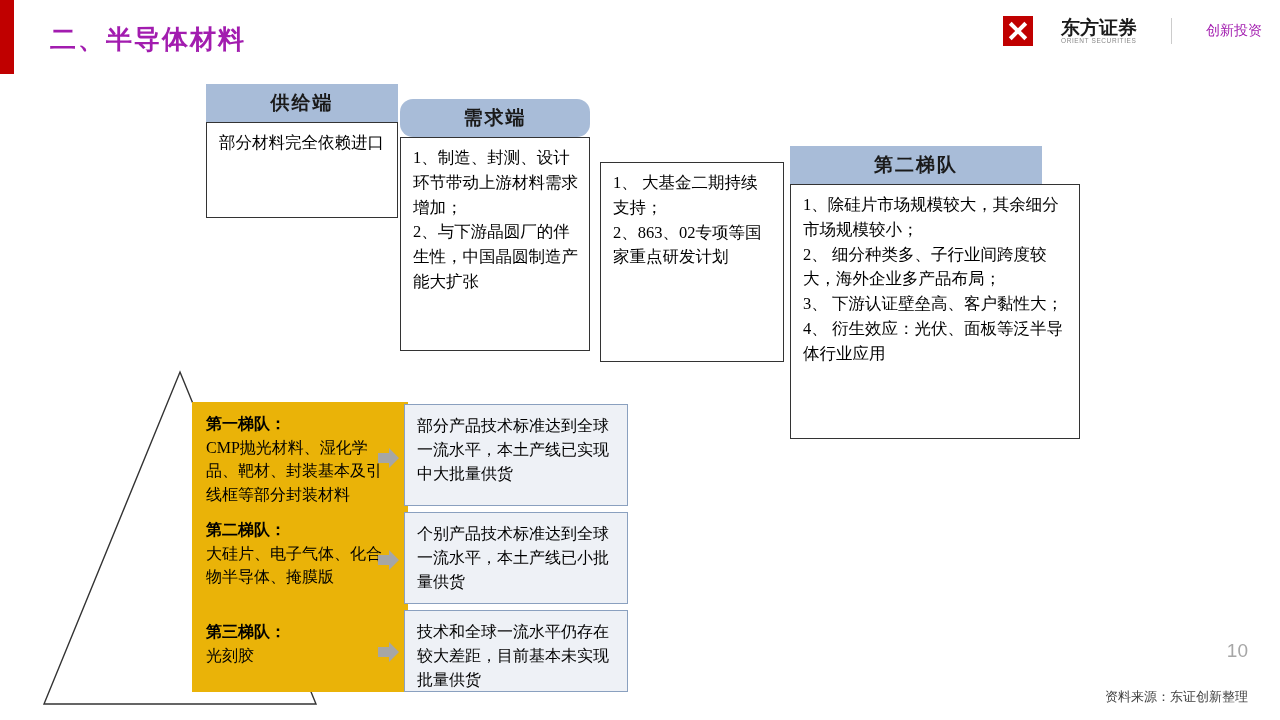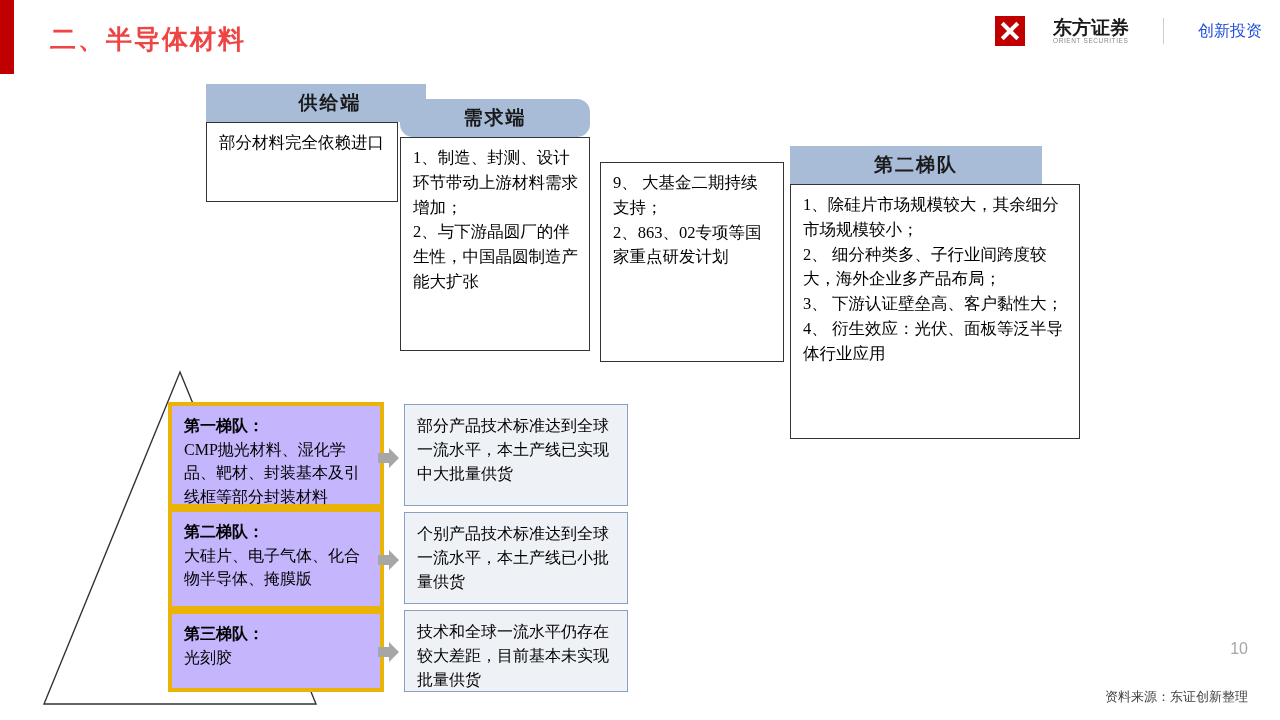--- a/index.html
+++ b/index.html
@@ -29,21 +29,21 @@
     height: 74px;
     background: #c00000;
   }
   .page-title {
     position: absolute;
     left: 50px;
     top: 22px;
     font-size: 26px;
     font-weight: bold;
     letter-spacing: 2px;
-    color: #ef4444;
+    color: #a21caf;
     font-family: "Liberation Serif", serif;
   }
   
   .logo-wrap {
     position: absolute;
     right: 18px;
     top: 16px;
     display: flex;
     align-items: center;
     gap: 28px;
@@ -79,22 +79,22 @@
     letter-spacing: 0.6px;
     font-family: "Liberation Sans", sans-serif;
   }
   .logo-divider {
     width: 1px;
     height: 26px;
     background: #cccccc;
     margin: 0 6px;
   }
   .logo-slogan {
-    font-size: 16px;
-    color: #1d4ed8;
+    font-size: 14px;
+    color: #a21caf;
     font-family: "Liberation Serif", serif;
   }
   
   .hdr {
     position: absolute;
     background: #a8bcd8;
     color: #1a1a1a;
     font-size: 19px;
     font-weight: bold;
     display: flex;
@@ -108,22 +108,22 @@
     background: #ffffff;
     border: 1px solid #333333;
     font-size: 16.5px;
     line-height: 1.5;
     padding: 8px 10px 8px 12px;
     box-sizing: border-box;
     font-family: "Liberation Serif", serif;
     white-space: pre-line;
   }
   
-  #hdr-supply { left: 206px; top: 84px; width: 192px; height: 38px; padding-left: 28px; }
-  #body-supply { left: 206px; top: 122px; width: 192px; height: 80px; }
+  #hdr-supply { left: 206px; top: 84px; width: 192px; height: 38px; }
+  #body-supply { left: 206px; top: 122px; width: 192px; height: 96px; }
   
   #hdr-demand { left: 400px; top: 99px; width: 190px; height: 38px; border-radius: 13px; }
   #body-demand { left: 400px; top: 137px; width: 190px; height: 214px; }
   
   #hdr-policy { left: 600px; top: 124px; width: 184px; height: 38px; }
   #body-policy { left: 600px; top: 162px; width: 184px; height: 200px; }
   
   #hdr-industry { left: 790px; top: 146px; width: 252px; height: 38px; }
   #body-industry { left: 790px; top: 184px; width: 290px; height: 255px; }
 
@@ -131,27 +131,28 @@
   .pyramid {
     position: absolute;
     left: 40px;
     top: 368px;
     width: 280px;
     height: 340px;
   }
   
   .tier {
     position: absolute;
-    background: #c4b5fd;
-    border: 4px solid #eab308;
+    background: #eab308;
+    border: 2px solid #eab308;
     box-sizing: border-box;
     padding: 8px 10px 6px 12px;
     font-size: 16px;
     line-height: 1.45;
     font-family: "Liberation Serif", serif;
+    margin-left: 24px;
   }
   .tier .tier-title {
     font-weight: bold;
     display: block;
     margin-bottom: 1px;
   }
   .tier .tier-text {
     display: block;
     white-space: pre-line;
   }
@@ -182,21 +183,21 @@
     height: 22px;
   }
   #arr1 { left: 378px; top: 447px; }
   #arr2 { left: 378px; top: 549px; }
   #arr3 { left: 378px; top: 641px; }
 
   .page-number {
     position: absolute;
     right: 32px;
     top: 640px;
-    font-size: 16px;
+    font-size: 19px;
     color: #a6a6a6;
     font-family: "Liberation Sans", sans-serif;
   }
   .source-note {
     position: absolute;
     right: 32px;
     bottom: 14px;
     font-size: 13px;
     color: #3f3f3f;
     font-family: "Liberation Serif", serif;
@@ -221,21 +222,21 @@
     <div class="logo-slogan">创新投资</div>
   </div>
 
   <div class="hdr" id="hdr-supply">供给端</div>
   <div class="boxbody" id="body-supply">部分材料完全依赖进口</div>
 
   <div class="hdr" id="hdr-demand">需求端</div>
   <div class="boxbody" id="body-demand">1、制造、封测、设计环节带动上游材料需求增加；
 2、与下游晶圆厂的伴生性，中国晶圆制造产能大扩张</div>
 
-  <div class="boxbody" id="body-policy">9、 大基金二期持续支持；
+  <div class="boxbody" id="body-policy">1、 大基金二期持续支持；
 2、863、02专项等国家重点研发计划</div>
 
   <div class="hdr" id="hdr-industry">第二梯队</div>
   <div class="boxbody" id="body-industry">1、除硅片市场规模较大，其余细分市场规模较小；
 2、 细分种类多、子行业间跨度较大，海外企业多产品布局；
 3、 下游认证壁垒高、客户黏性大；
 4、 衍生效应：光伏、面板等泛半导体行业应用</div>
 
   <svg class="pyramid" viewBox="0 0 280 340" xmlns="http://www.w3.org/2000/svg">
     <polygon points="140,4 276,336 4,336" fill="none" stroke="#333333" stroke-width="1.4"></polygon>

